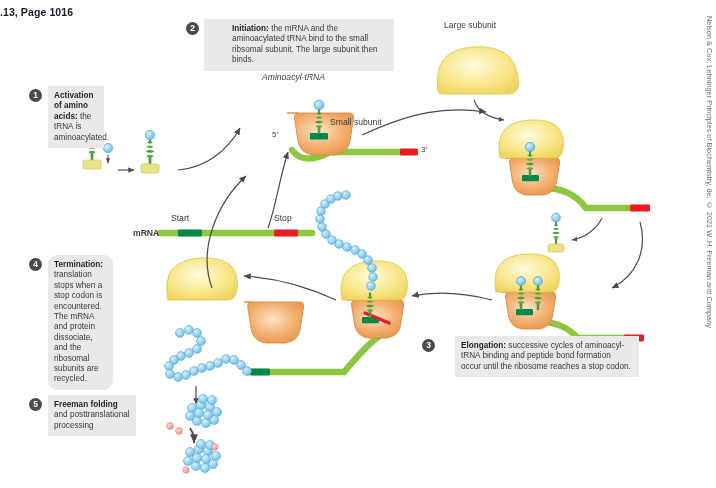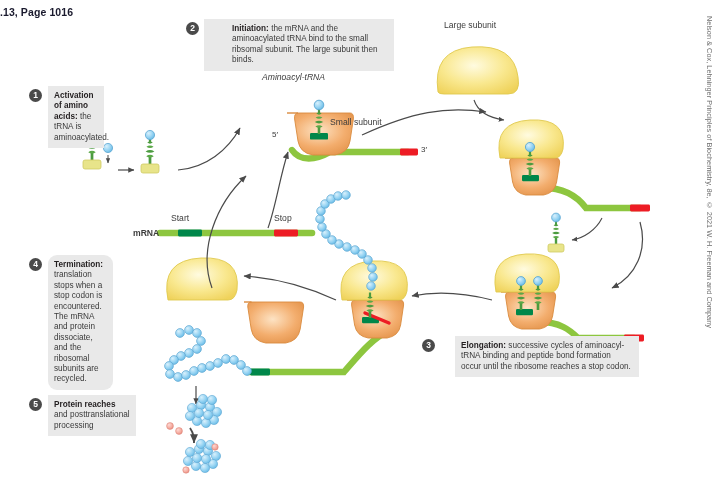--- a/index.html
+++ b/index.html
@@ -309,19 +309,19 @@
   </div>
 
   <div class="bullet" style="left:29px;top:258px;">4</div>
   <div class="stepbox" style="left:48px;top:255px;width:65px;border-radius:9px;">
     <b>Termination:</b>
     <span>translation stops when a stop codon is encountered. The mRNA and protein dissociate, and the ribosomal subunits are recycled.</span>
   </div>
 
   <div class="bullet" style="left:29px;top:398px;">5</div>
   <div class="stepbox" style="left:48px;top:395px;width:88px;">
-    <b>Protein reaches</b>
+    <b>Freeman folding</b>
     <span>and posttranslational processing</span>
   </div>
 
   <div class="credit">Nelson &amp; Cox, Lehninger Principles of Biochemistry, 8e, © 2021 W. H. Freeman and Company</div>
 
 </div>
 
 </body></html>

